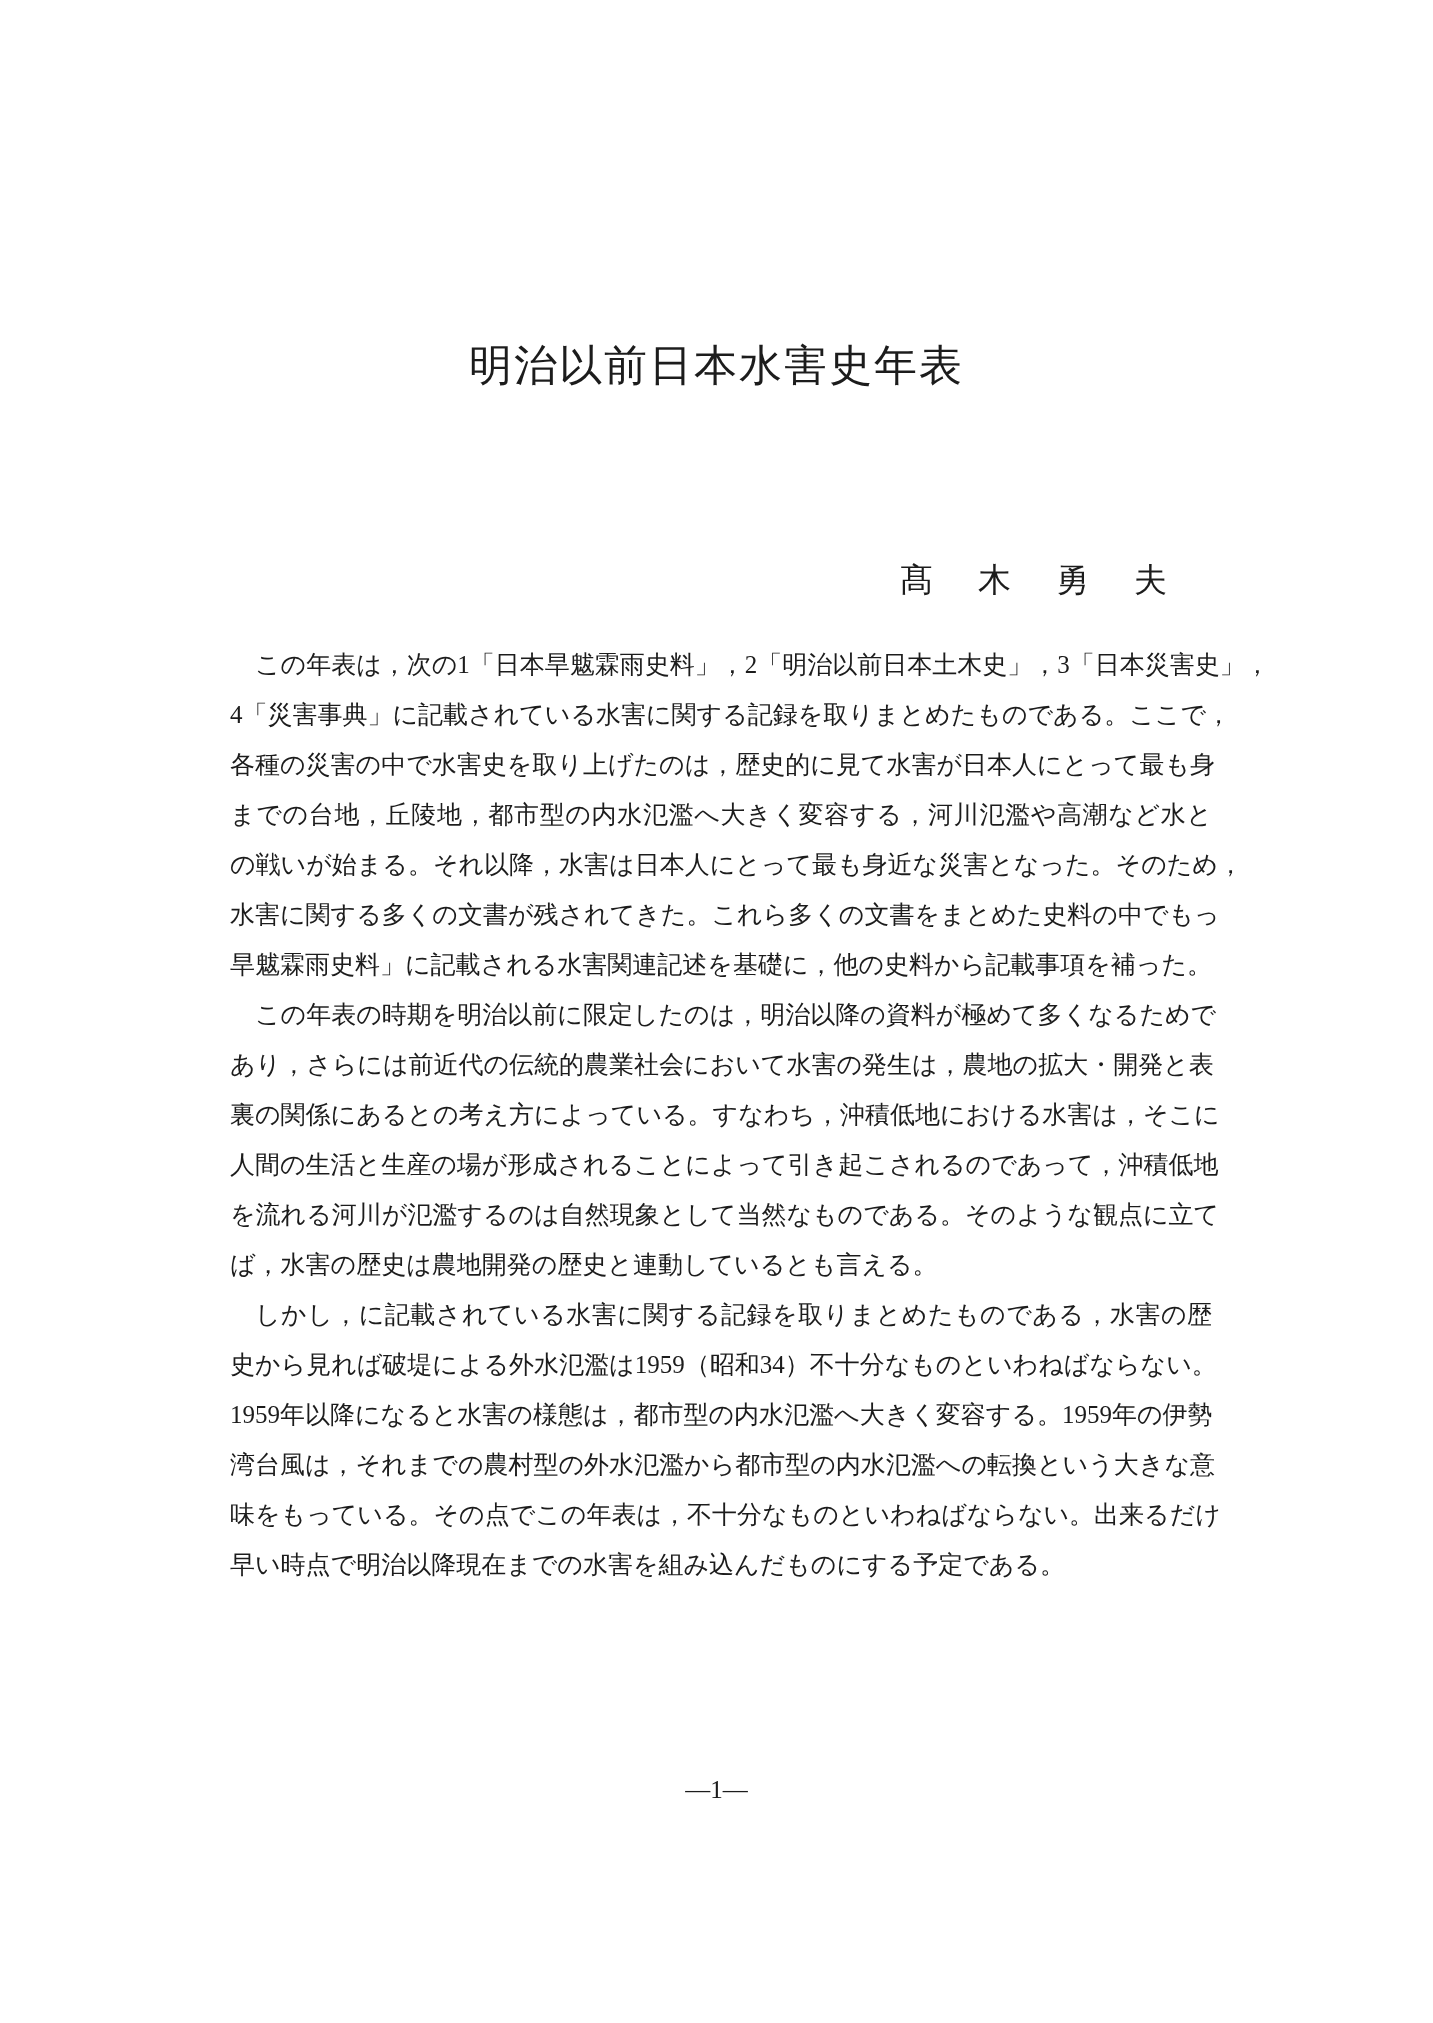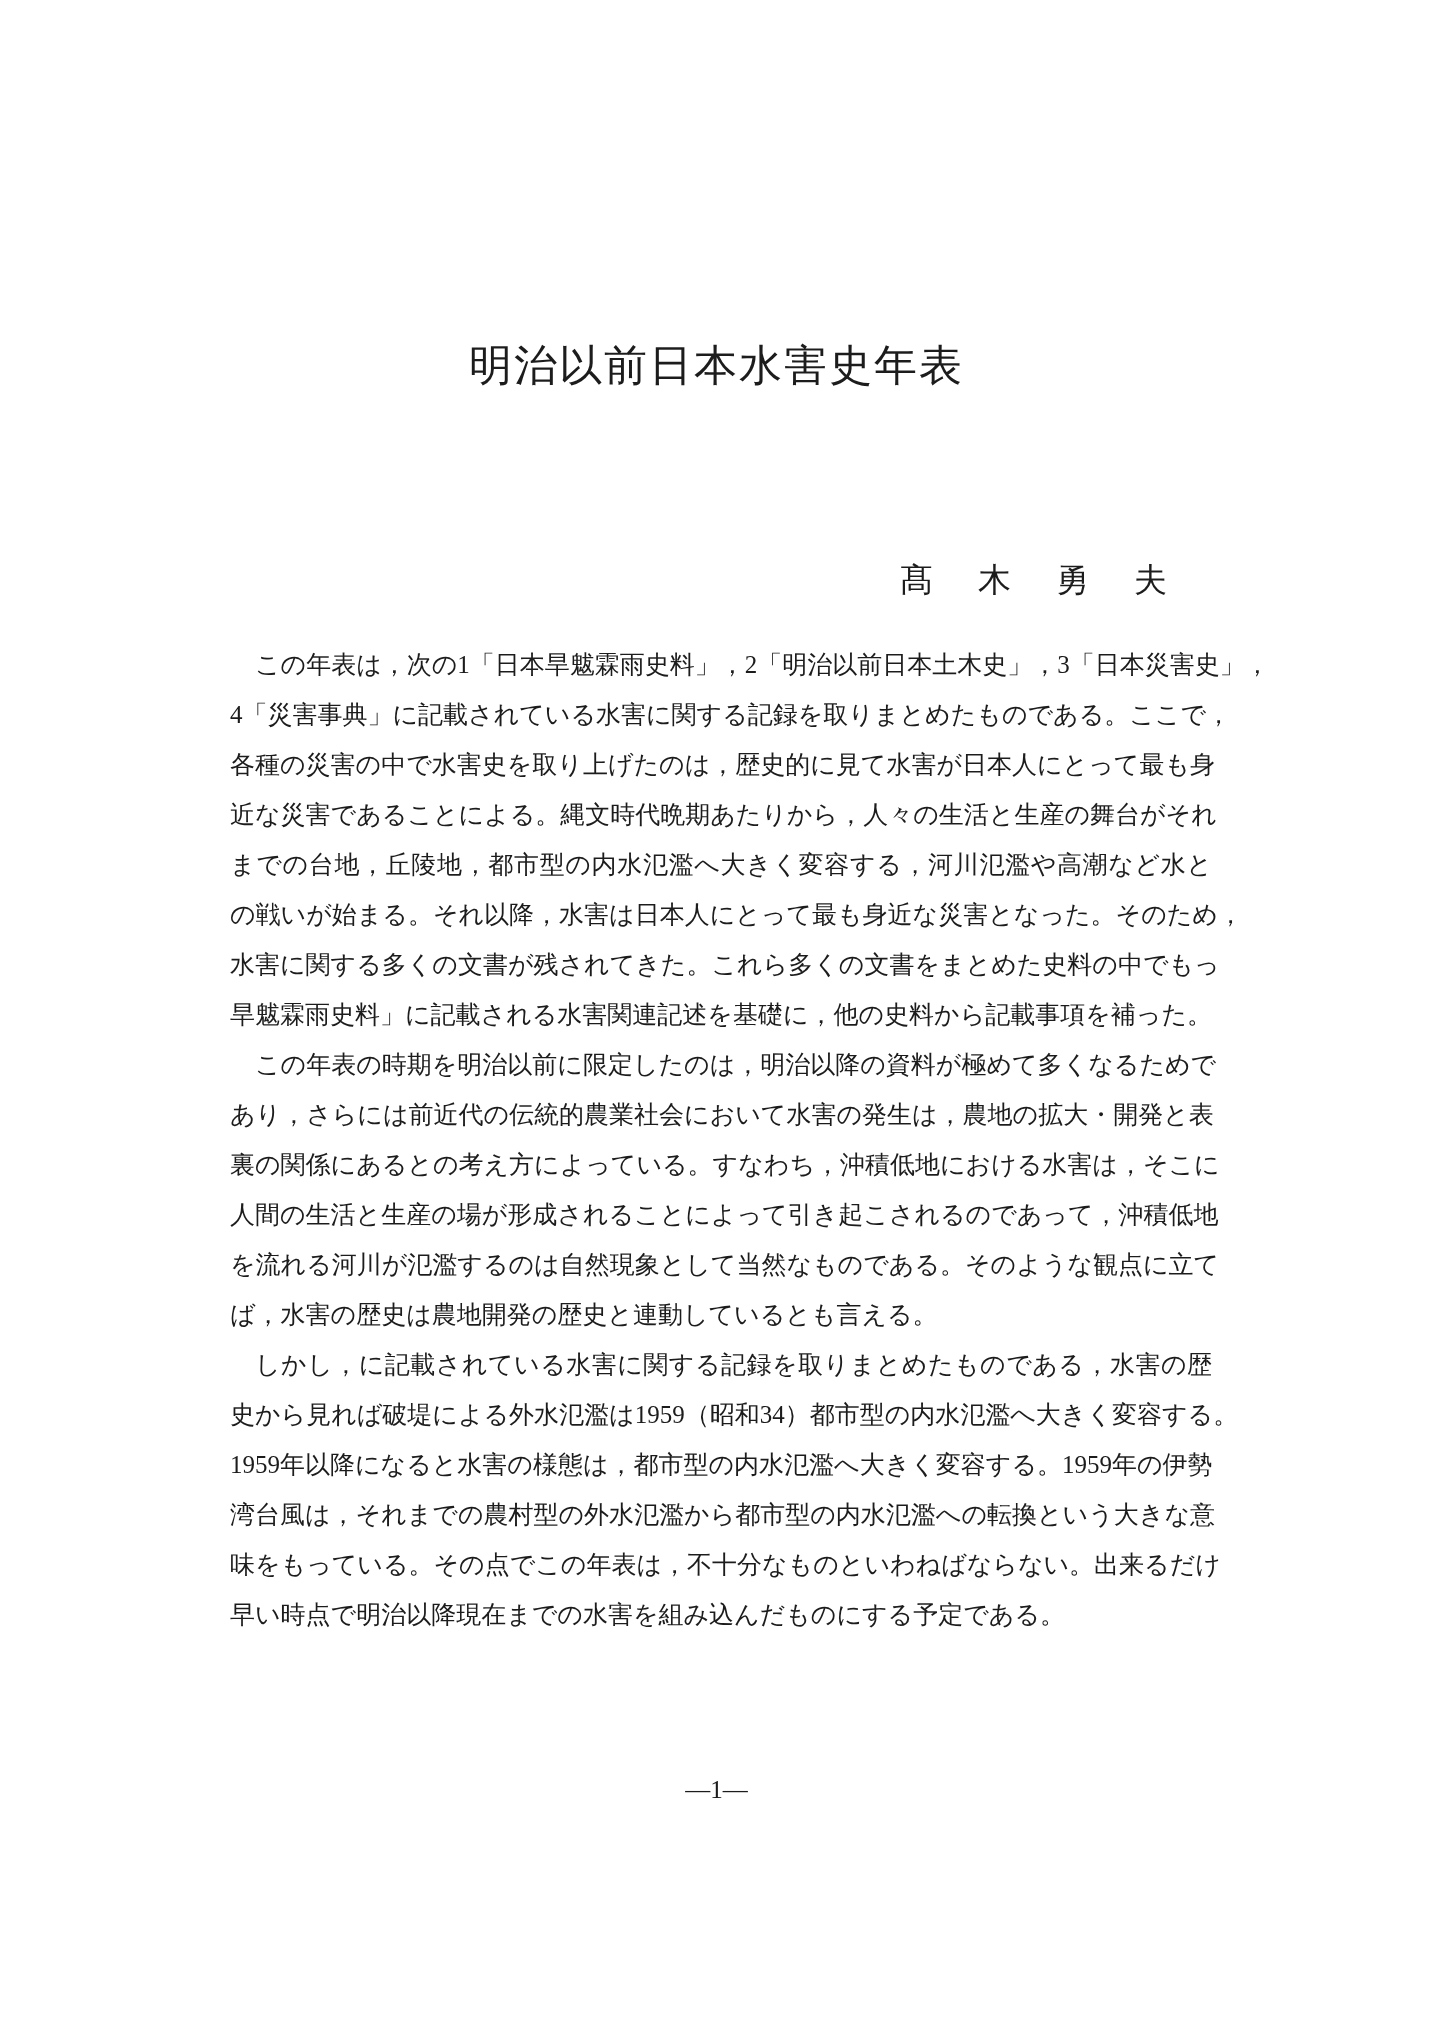--- a/index.html
+++ b/index.html
@@ -80,39 +80,38 @@
   <div class="doc-title">明治以前日本水害史年表</div>
 
   <div class="doc-author">髙　木　勇　夫</div>
 
   <div class="doc-body">
 
     <div class="para">
       <div class="line first">この年表は，次の1「日本旱魃霖雨史料」，2「明治以前日本土木史」，3「日本災害史」，</div>
       <div class="line">4「災害事典」に記載されている水害に関する記録を取りまとめたものである。ここで，</div>
       <div class="line">各種の災害の中で水害史を取り上げたのは，歴史的に見て水害が日本人にとって最も身</div>
-      <div class="line">近な災害であることによる。縄文時代晩期あたりから，人々の生活と生産の舞台がそれ</div>
       <div class="line">までの台地，丘陵地，都市型の内水氾濫へ大きく変容する，河川氾濫や高潮など水と</div>
       <div class="line">の戦いが始まる。それ以降，水害は日本人にとって最も身近な災害となった。そのため，</div>
       <div class="line">水害に関する多くの文書が残されてきた。これら多くの文書をまとめた史料の中でもっ</div>
       <div class="line last">旱魃霖雨史料」に記載される水害関連記述を基礎に，他の史料から記載事項を補った。</div>
     </div>
 
     <div class="para">
       <div class="line first">この年表の時期を明治以前に限定したのは，明治以降の資料が極めて多くなるためで</div>
       <div class="line">あり，さらには前近代の伝統的農業社会において水害の発生は，農地の拡大・開発と表</div>
       <div class="line">裏の関係にあるとの考え方によっている。すなわち，沖積低地における水害は，そこに</div>
       <div class="line">人間の生活と生産の場が形成されることによって引き起こされるのであって，沖積低地</div>
       <div class="line">を流れる河川が氾濫するのは自然現象として当然なものである。そのような観点に立て</div>
       <div class="line last">ば，水害の歴史は農地開発の歴史と連動しているとも言える。</div>
     </div>
 
     <div class="para">
       <div class="line first">しかし，に記載されている水害に関する記録を取りまとめたものである，水害の歴</div>
-      <div class="line">史から見れば破堤による外水氾濫は1959（昭和34）都市型の内水氾濫へ大きく変容する。</div>
+      <div class="line">史から見れば破堤による外水氾濫は1959（昭和34）不十分なものといわねばならない。</div>
       <div class="line">1959年以降になると水害の様態は，都市型の内水氾濫へ大きく変容する。1959年の伊勢</div>
       <div class="line">湾台風は，それまでの農村型の外水氾濫から都市型の内水氾濫への転換という大きな意</div>
       <div class="line">味をもっている。その点でこの年表は，不十分なものといわねばならない。出来るだけ</div>
       <div class="line last">早い時点で明治以降現在までの水害を組み込んだものにする予定である。</div>
     </div>
 
   </div>
 
   <div class="page-number">―1―</div>
 

